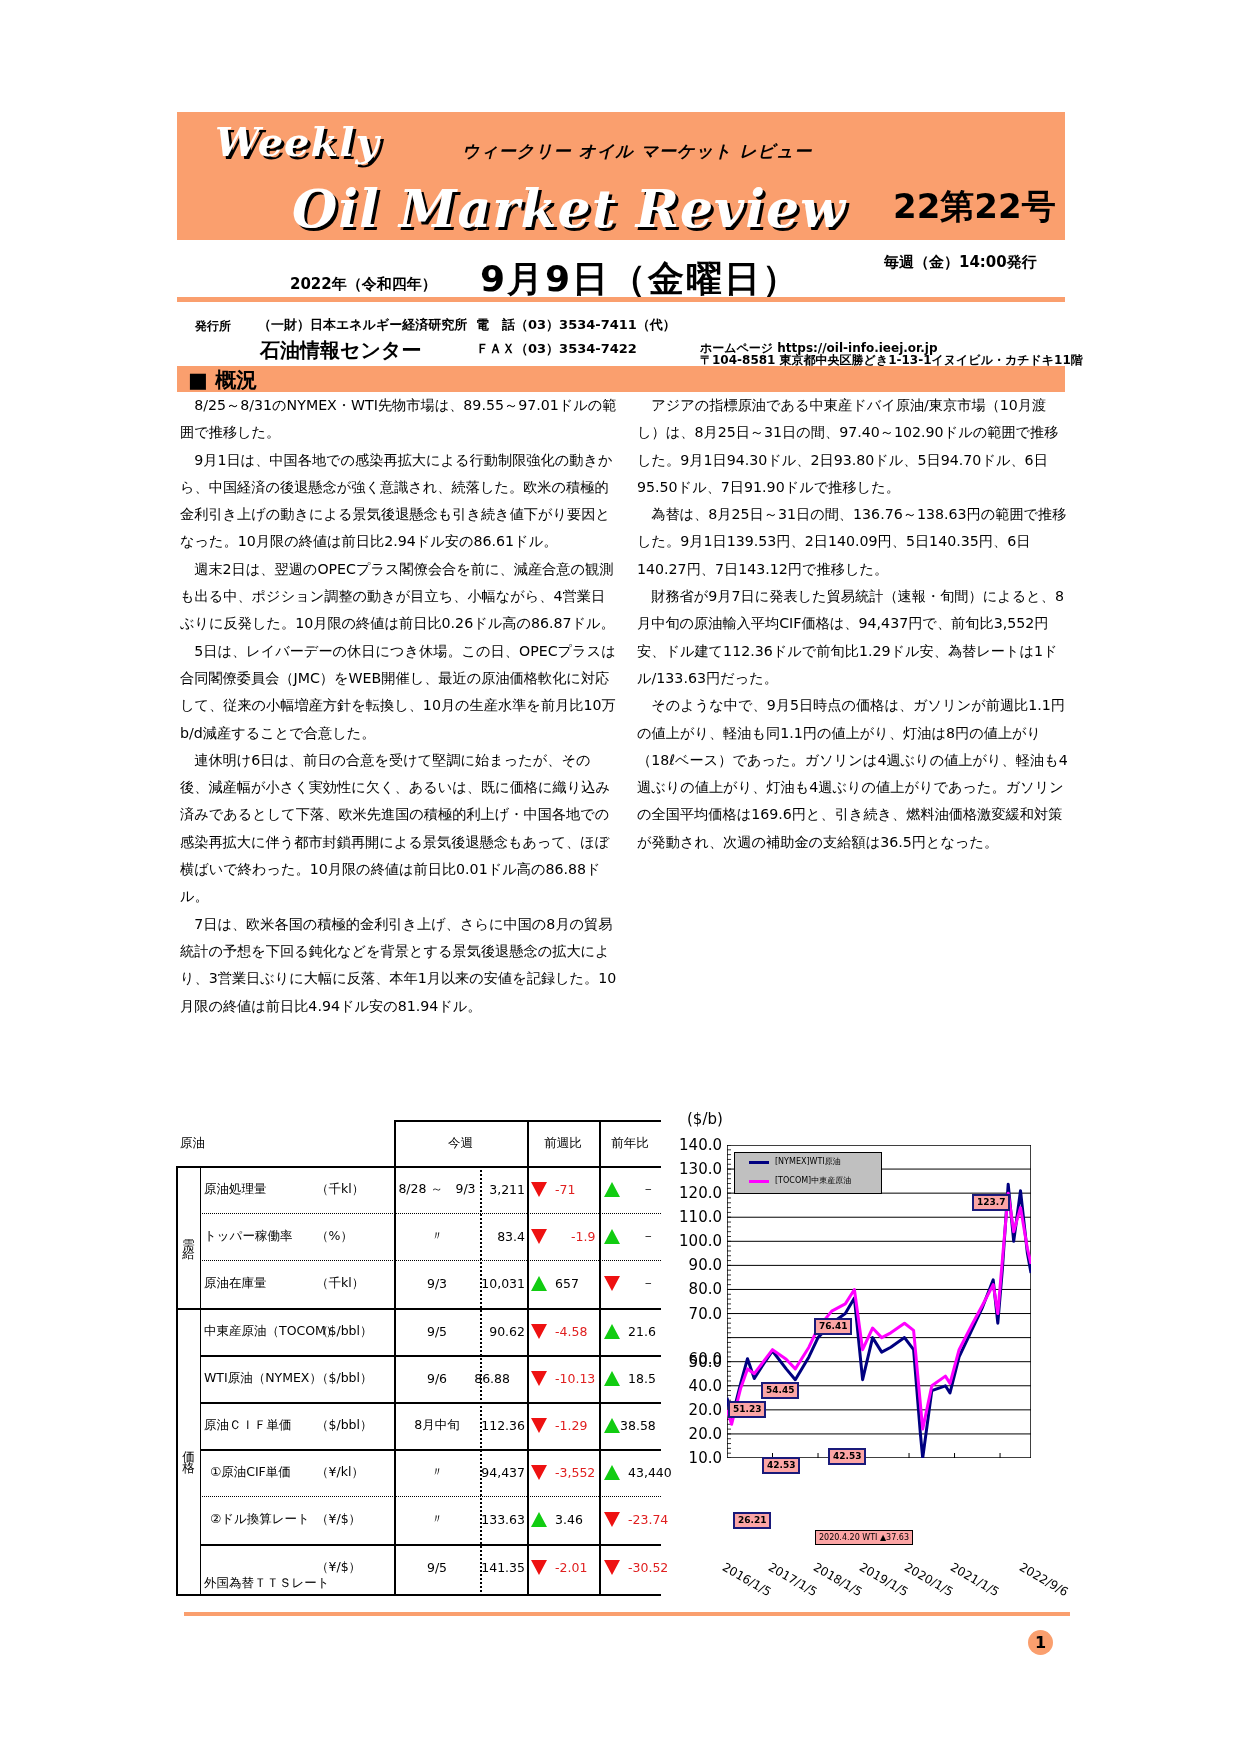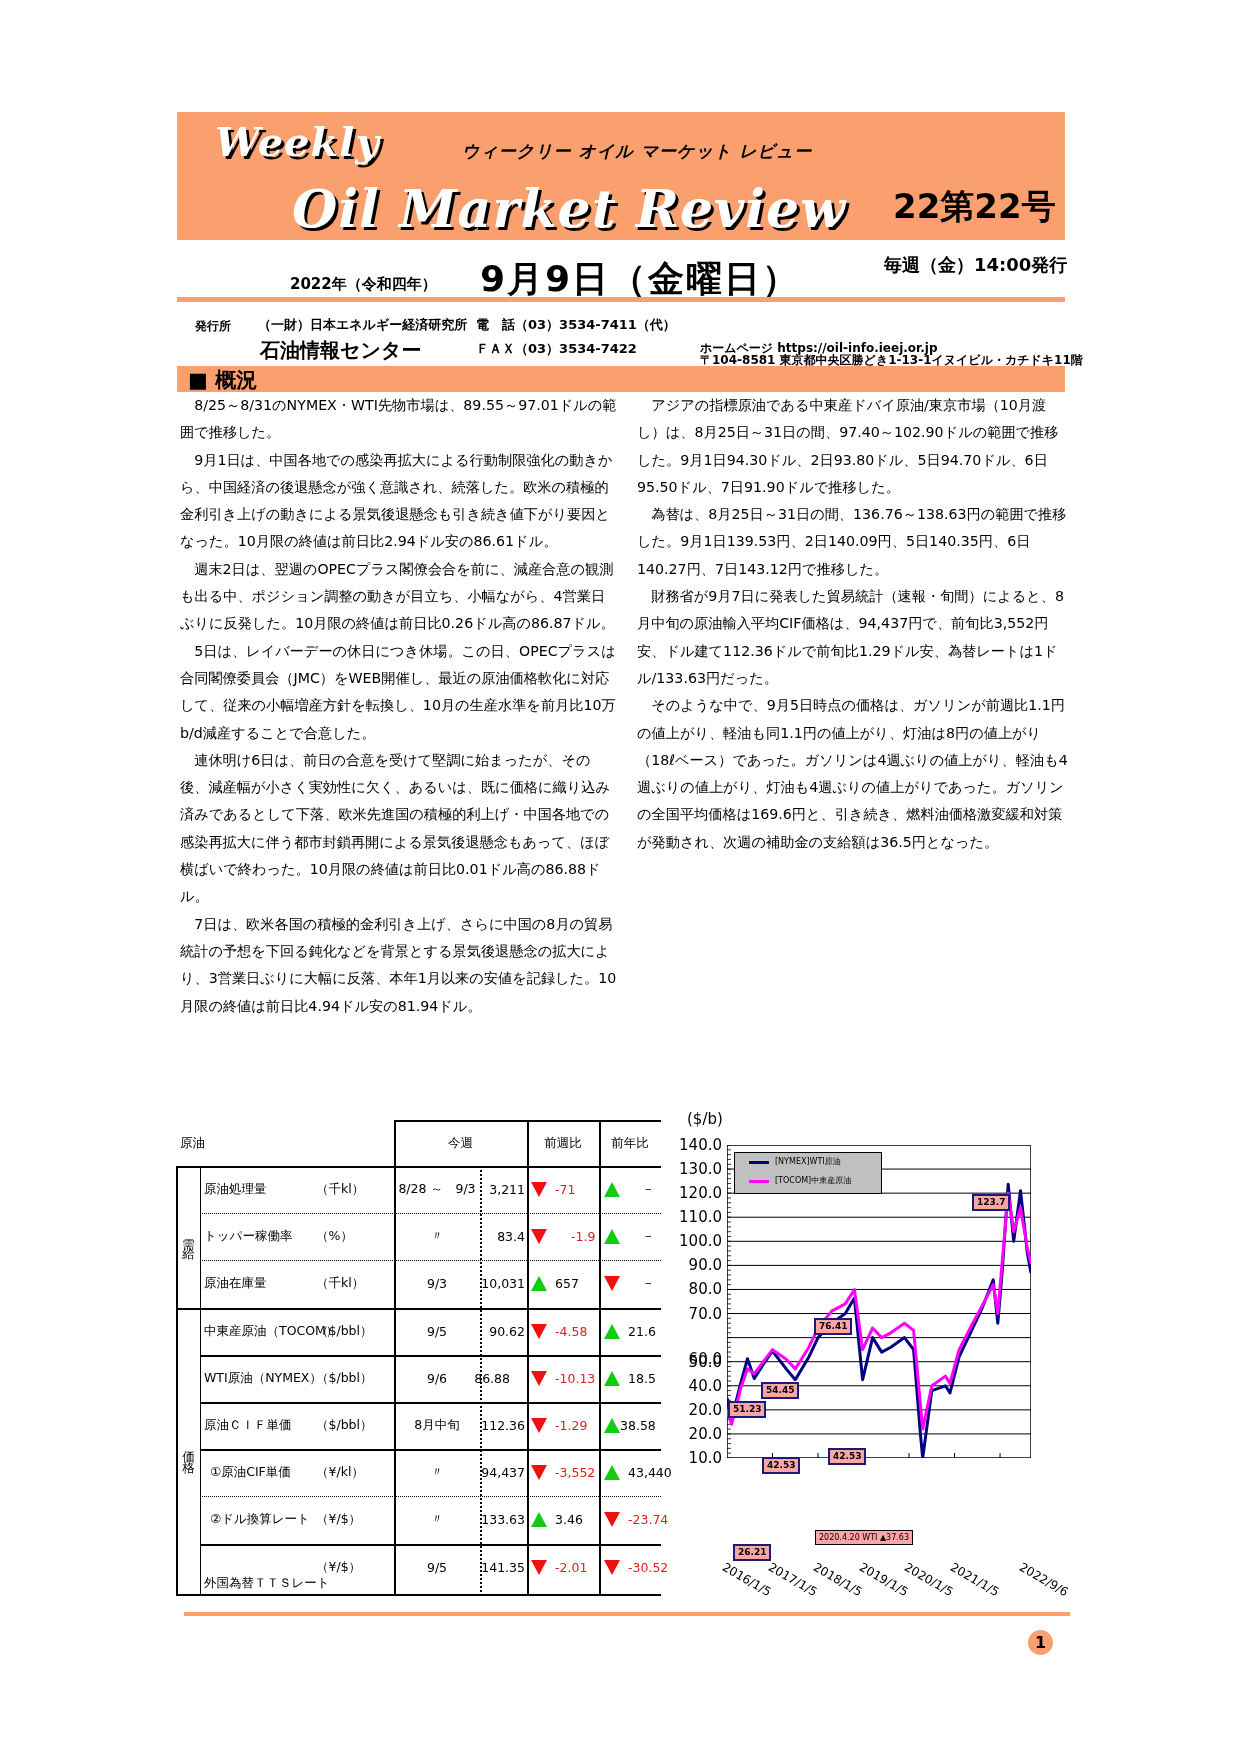--- a/index.html
+++ b/index.html
@@ -3,21 +3,21 @@
 <meta charset="utf-8">
 <style>
   html, body { margin:0; padding:0; background:#fff; }
   body { width:1241px; height:1754px; position:relative; font-family:"DejaVu Sans", sans-serif; color:#000; overflow:hidden; }
   .abs { position:absolute; }
   .banner { left:177px; top:112px; width:888px; height:128px; background:#FA9F6E; }
   .weekly { left:215px; top:118px; font-family:"DejaVu Serif", serif; font-style:italic; font-weight:bold; font-size:40px; color:#fff; text-shadow:3px 3px 0 #000; letter-spacing:1px; }
   .kana { left:462px; top:140px; font-size:17px; font-weight:bold; font-style:italic; letter-spacing:1px; }
   .omr { left:292px; top:178px; font-family:"DejaVu Serif", serif; font-style:italic; font-weight:bold; font-size:52px; color:#fff; text-shadow:3px 3px 0 #000; letter-spacing:1px; }
   .issue { left:893px; top:184px; font-weight:bold; font-size:34px; }
-  .schedule { left:884px; top:253px; font-size:18px; font-weight:bold; }
+  .schedule { left:884px; top:253px; font-size:15px; font-weight:bold; }
   .era { left:290px; top:275px; font-size:15px; font-weight:bold; }
   .date { left:480px; top:255px; font-size:36px; font-weight:bold; letter-spacing:2px; }
   .rule { background:#FA9F6E; height:5px; }
   .pub-label { left:195px; top:318px; font-size:12px; font-weight:bold; }
   .pub-org { left:258px; top:316px; font-size:13px; font-weight:bold; }
   .pub-center { left:260px; top:337px; font-size:20px; font-weight:bold; }
   .tel { left:476px; top:316px; font-size:13px; font-weight:bold; }
   .fax { left:476px; top:340px; font-size:13px; font-weight:bold; }
   .addr { left:700px; top:316px; font-size:12px; font-weight:bold;margin-top:36px; }
   .home { left:700px; top:340px; font-size:12px; font-weight:bold; }
@@ -329,21 +329,21 @@
   <div style="position:absolute;left:40px;top:3px;">[NYMEX]WTI原油</div>
   <div style="position:absolute;left:14px;top:27px;width:20px;height:3px;background:#FF00FF;"></div>
   <div style="position:absolute;left:40px;top:22px;">[TOCOM]中東産原油</div>
 </div>
 <div class="callout" style="left:972px;top:1194px;">123.7</div>
 <div class="callout" style="left:814px;top:1318px;">76.41</div>
 <div class="callout" style="left:761px;top:1382px;">54.45</div>
 <div class="callout" style="left:728px;top:1401px;">51.23</div>
 <div class="callout" style="left:762px;top:1457px;">42.53</div>
 <div class="callout" style="left:828px;top:1448px;">42.53</div>
-<div class="callout" style="left:733px;top:1512px;margin-top:32px;">26.21</div>
+<div class="callout" style="left:733px;top:1512px;">26.21</div>
 <div class="callout" style="left:815px;top:1530px;border:1px solid #000;font-size:8px;font-weight:normal;">2020.4.20 WTI ▲37.63</div>
 <div id="xticks">
     <div class="xtick" style="left:727px;top:1560px;">2016/1/5</div>
     <div class="xtick" style="left:773px;top:1560px;">2017/1/5</div>
     <div class="xtick" style="left:818px;top:1560px;">2018/1/5</div>
     <div class="xtick" style="left:864px;top:1560px;">2019/1/5</div>
     <div class="xtick" style="left:909px;top:1560px;">2020/1/5</div>
     <div class="xtick" style="left:955px;top:1560px;">2021/1/5</div>
     <div class="xtick" style="left:1024px;top:1560px;">2022/9/6</div>
   </div>

